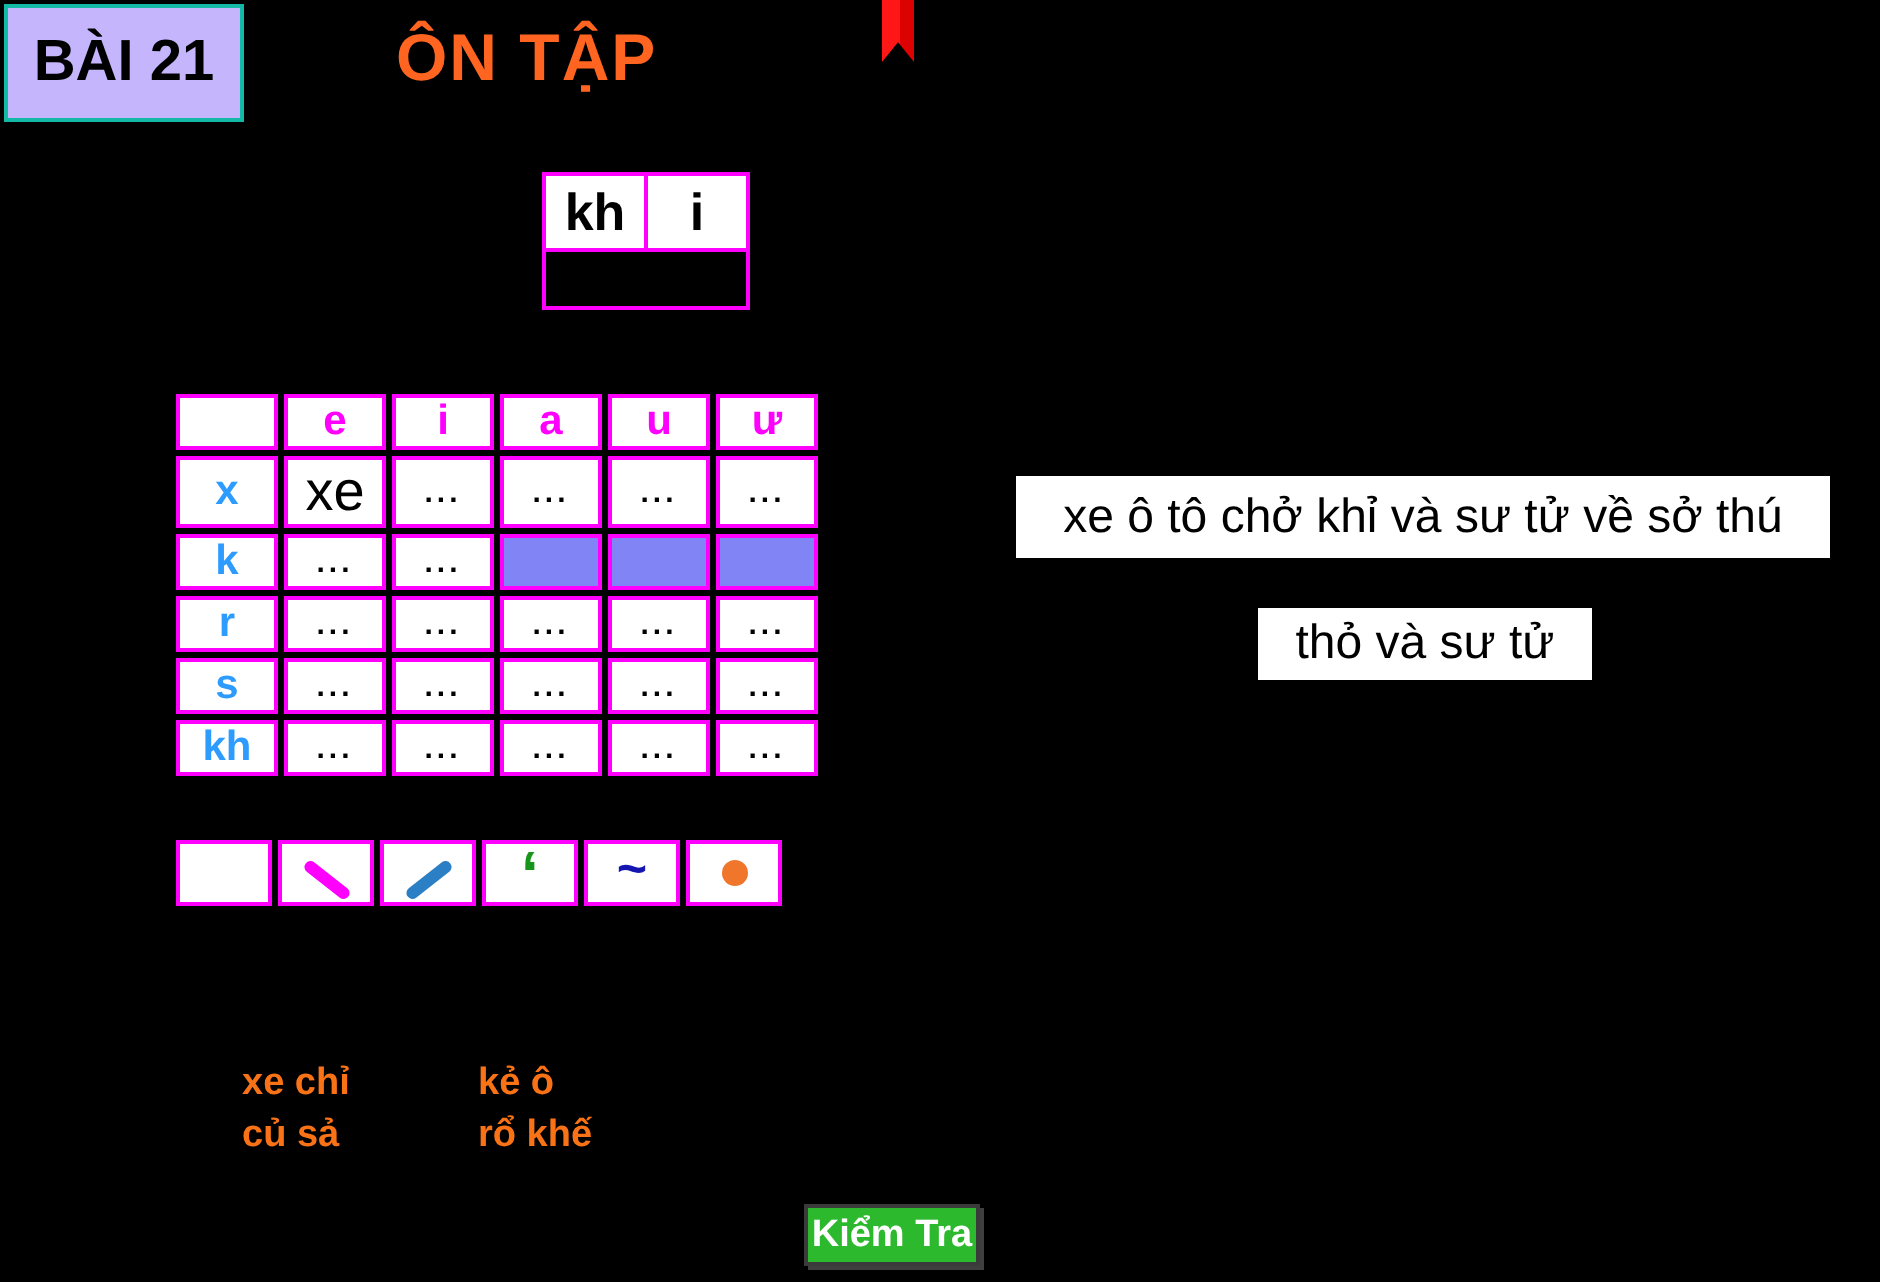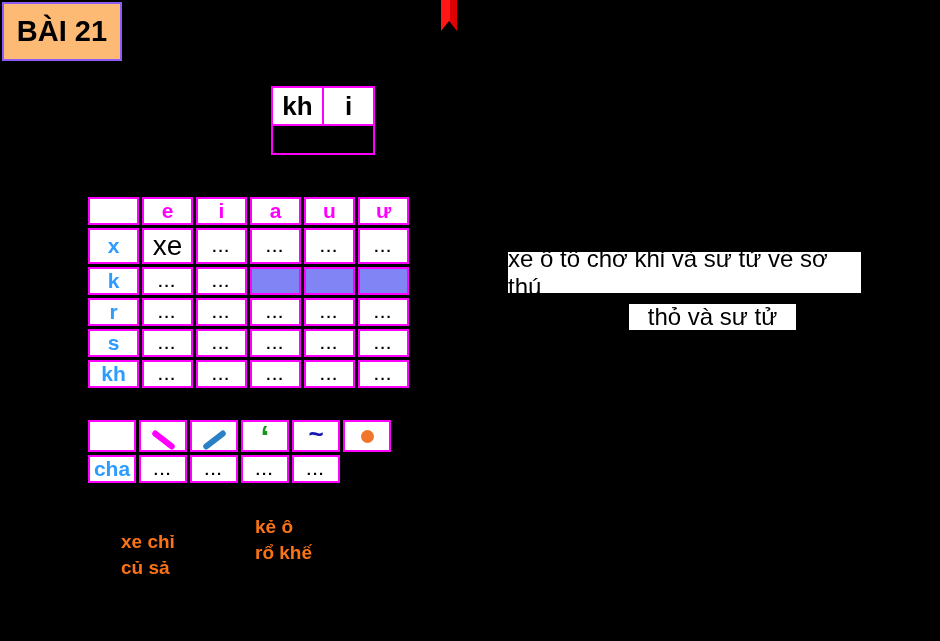--- a/index.html
+++ b/index.html
@@ -3,21 +3,21 @@
 <meta charset="utf-8">
 <style>
   html,body { margin:0; padding:0; background:#000; }
   .stage {
     position:relative; width:940px; height:641px; background:#000;
     font-family:"Liberation Sans", sans-serif; overflow:hidden;
   }
   
   .lesson-box {
     position:absolute; left:2px; top:2px; width:116px; height:55px;
-    background:#fdba74; border:2px solid #8b5cf6;
+    background:#c4b5fd; border:2px solid #14b8a6;
     display:flex; align-items:center; justify-content:center;
     font-size:29px; font-weight:bold; color:#000;
   }
   
   .title {
     position:absolute; left:198px; top:10px;
     font-size:33px; font-weight:bold; color:#ff6420; letter-spacing:1px;
   }
   
   .bookmark {
@@ -60,42 +60,43 @@
   .huyen { background:#ff00ff; transform:rotate(38deg); }
   .sac   { background:#2b7fc4; transform:rotate(-38deg); }
   .hoi   { color:#18961c; font-size:32px; font-weight:bold; display:inline-block; line-height:24px; transform:translateY(3px); }
   .nga   { color:#1515b0; font-size:26px; font-weight:bold; display:inline-block; line-height:16px; }
   .nang  { display:inline-block; width:13px; height:13px; border-radius:50%; background:#f0762c; }
   
   .sentence {
     position:absolute; background:#fff; color:#000;
     display:flex; align-items:center; justify-content:center; font-size:24px;
   }
-  .s1 { left:508px; top:252px; width:353px; height:41px; }
-  .s2 { left:629px; top:304px; width:167px; height:26px; }
+  .s1 { left:508px; top:238px; width:407px; height:41px; }
+  .s2 { left:629px; top:304px; width:167px; height:36px; }
   
   .words { position:absolute; color:#f97316; font-weight:bold; font-size:19px; line-height:26px; }
   .wl { left:121px; top:529px; }
-  .wr { left:239px; top:514px;margin-left:16px; }
+  .wr { left:239px; top:529px; }
   
   .check {
     position:absolute; left:402px; top:602px; width:88px; height:31px;
     background:#2db92d; color:#fff; font-weight:bold; font-size:19px;
     border:2px solid #3a3a3a; box-shadow:2px 2px 0 rgba(70,70,70,.9);
     font-family:inherit; display:flex; align-items:center; justify-content:center;
     cursor:pointer; padding:0;
   }
 </style>
 </head>
 <body>
 
 <div class="stage">
 
   <div class="lesson-box">BÀI 21</div>
 
+  <div class="title">ÔN TẬP</div>
 
   <div class="bookmark"></div>
 
   <div class="builder">
     <div class="builder-top">
       <div class="bcell">kh</div>
       <div class="bcell">i</div>
     </div>
     <div class="builder-result"></div>
   </div>
@@ -159,34 +160,27 @@
   <table class="grid tone">
       <tbody>
         <tr>
           <td class="corner"></td>
           <td class="head"><span class="bar huyen"></span></td>
           <td class="head"><span class="bar sac"></span></td>
           <td class="head"><span class="hoi">ʻ</span></td>
           <td class="head"><span class="nga">~</span></td>
           <td class="head"><span class="nang"></span></td>
         </tr>
-        <tr>
-          <td class="label">cha</td>
-          <td class="data dots">...</td>
-          <td class="data dots">...</td>
-          <td class="data dots">...</td>
-          <td class="data dots">...</td>
-          <td class="none"></td>
-        </tr>
       </tbody>
     </table>
 
   <div class="words wl">
     <div>xe chỉ</div>
     <div>củ sả</div>
   </div>
   <div class="words wr">
     <div>kẻ ô</div>
     <div>rổ khế</div>
   </div>
 
+  <button class="check">Kiểm Tra</button>
 
 </div>
 
 </body></html>

